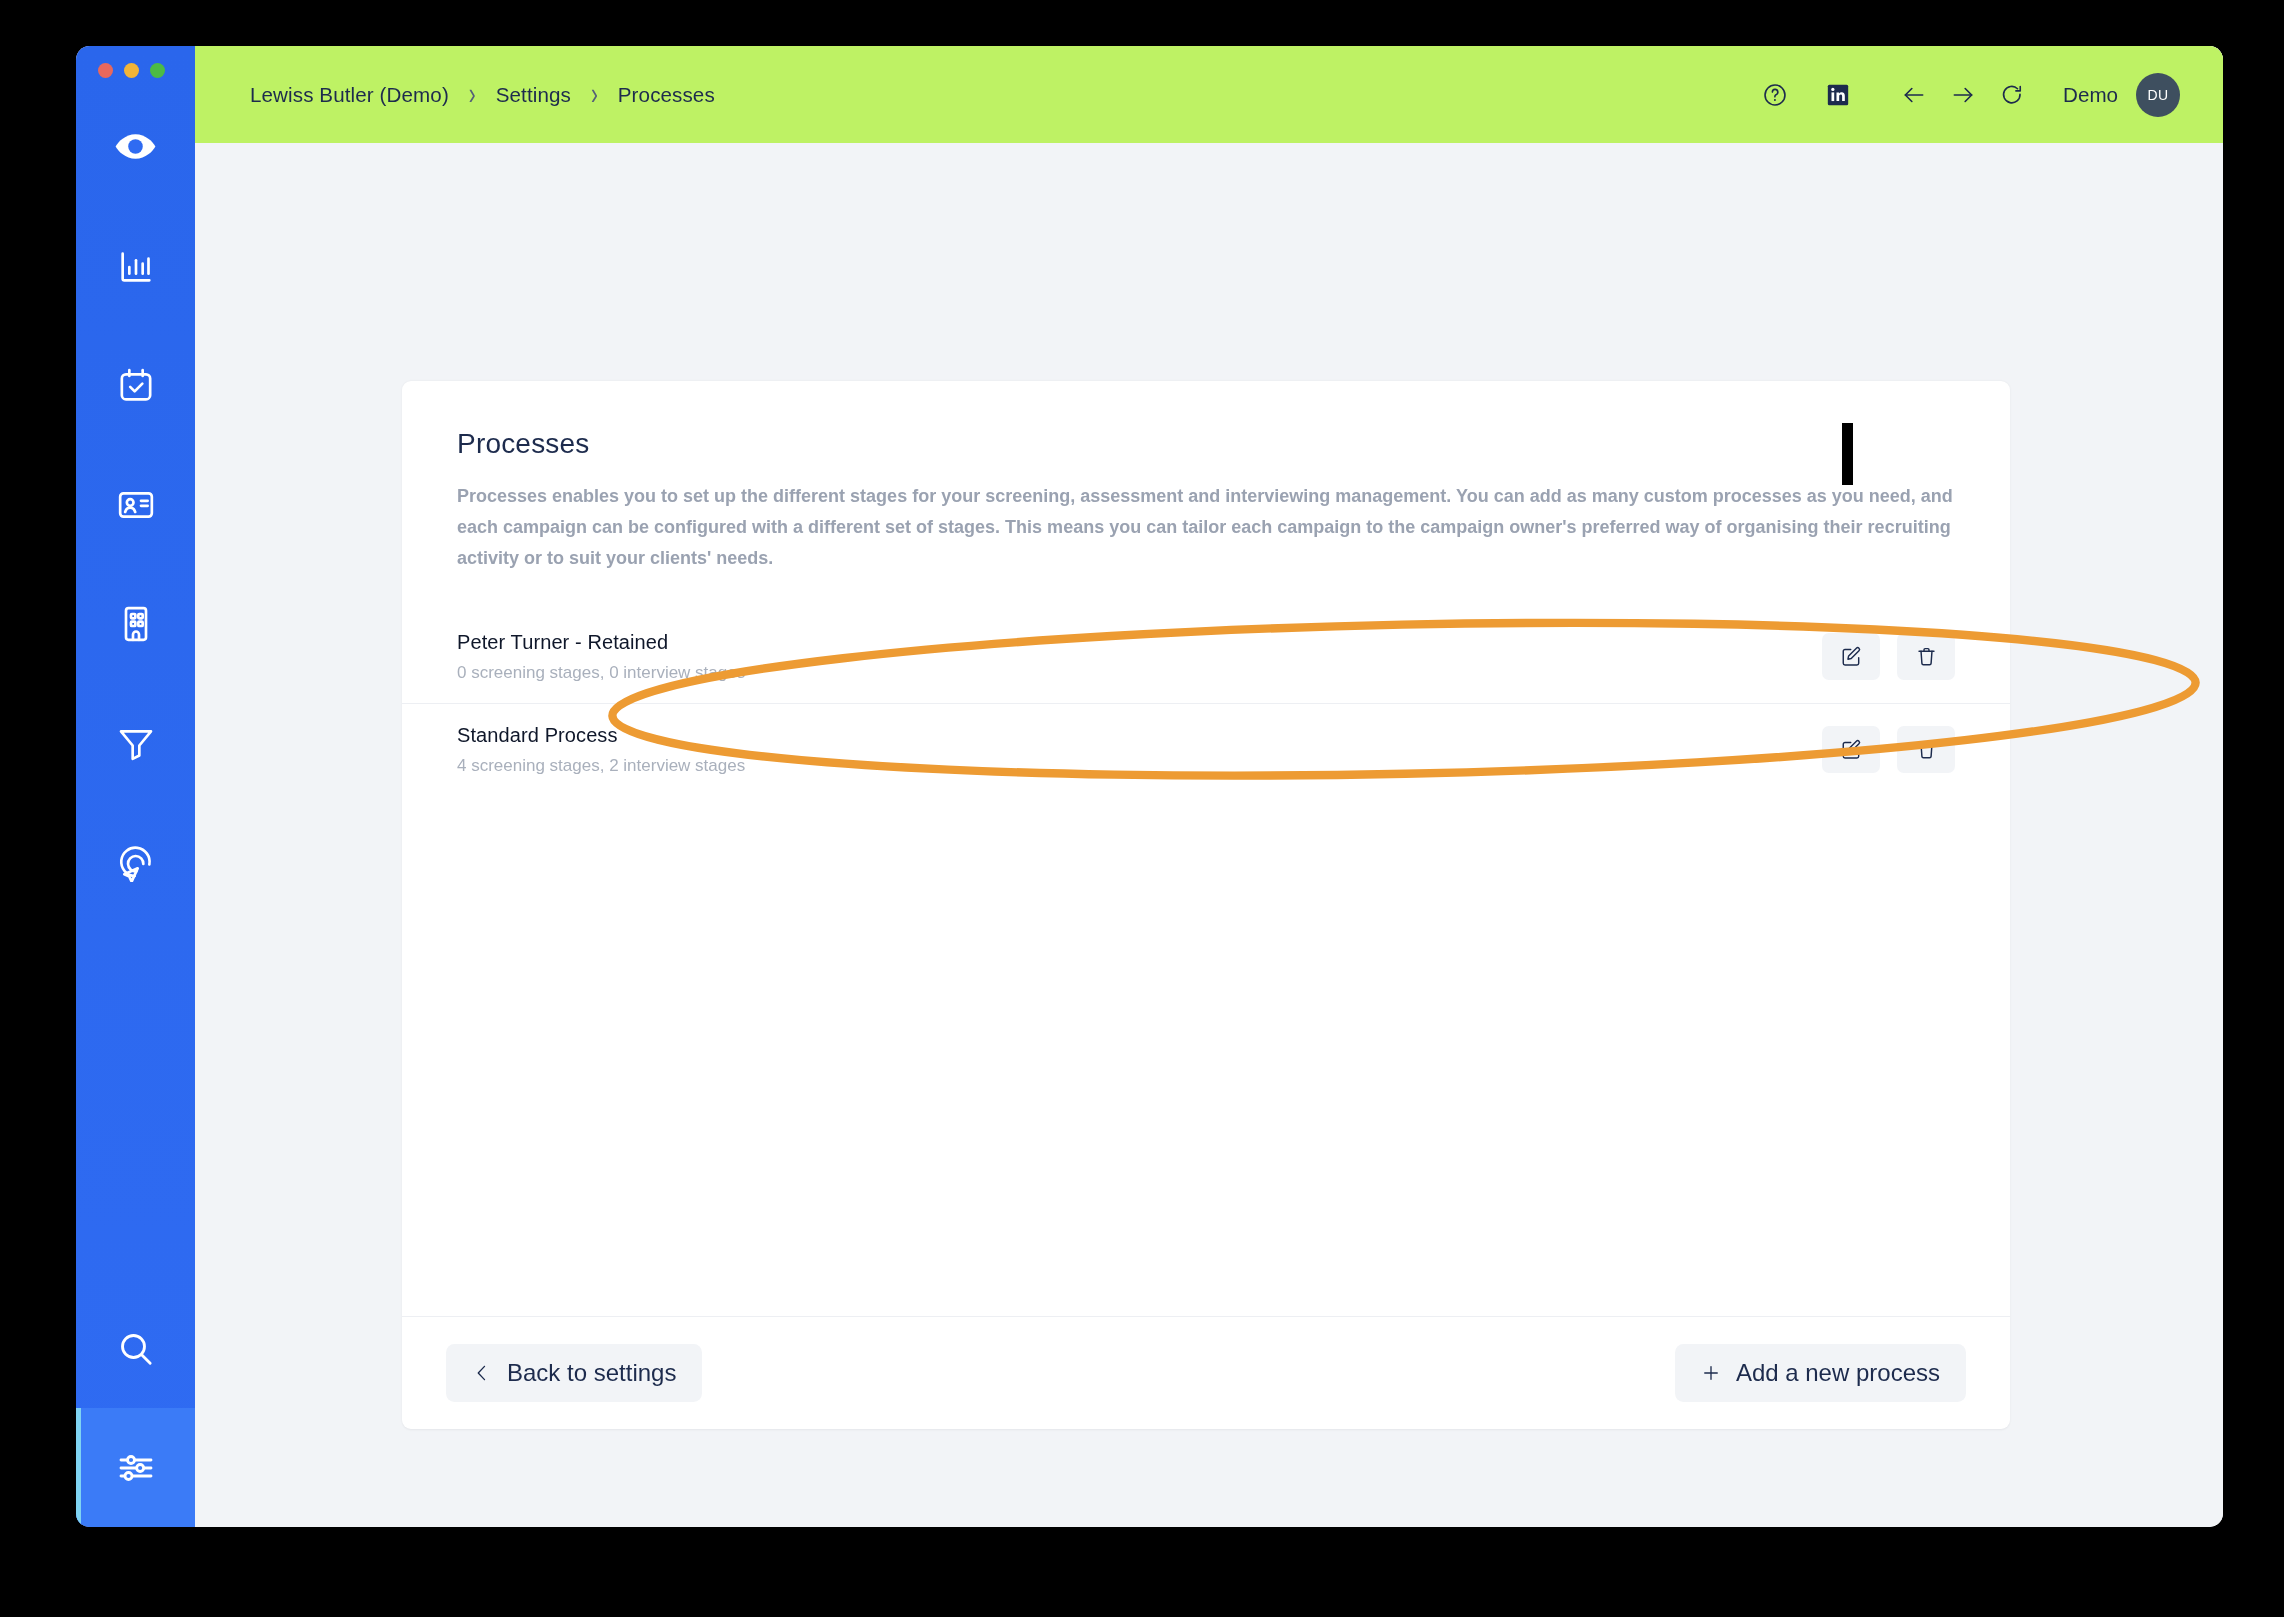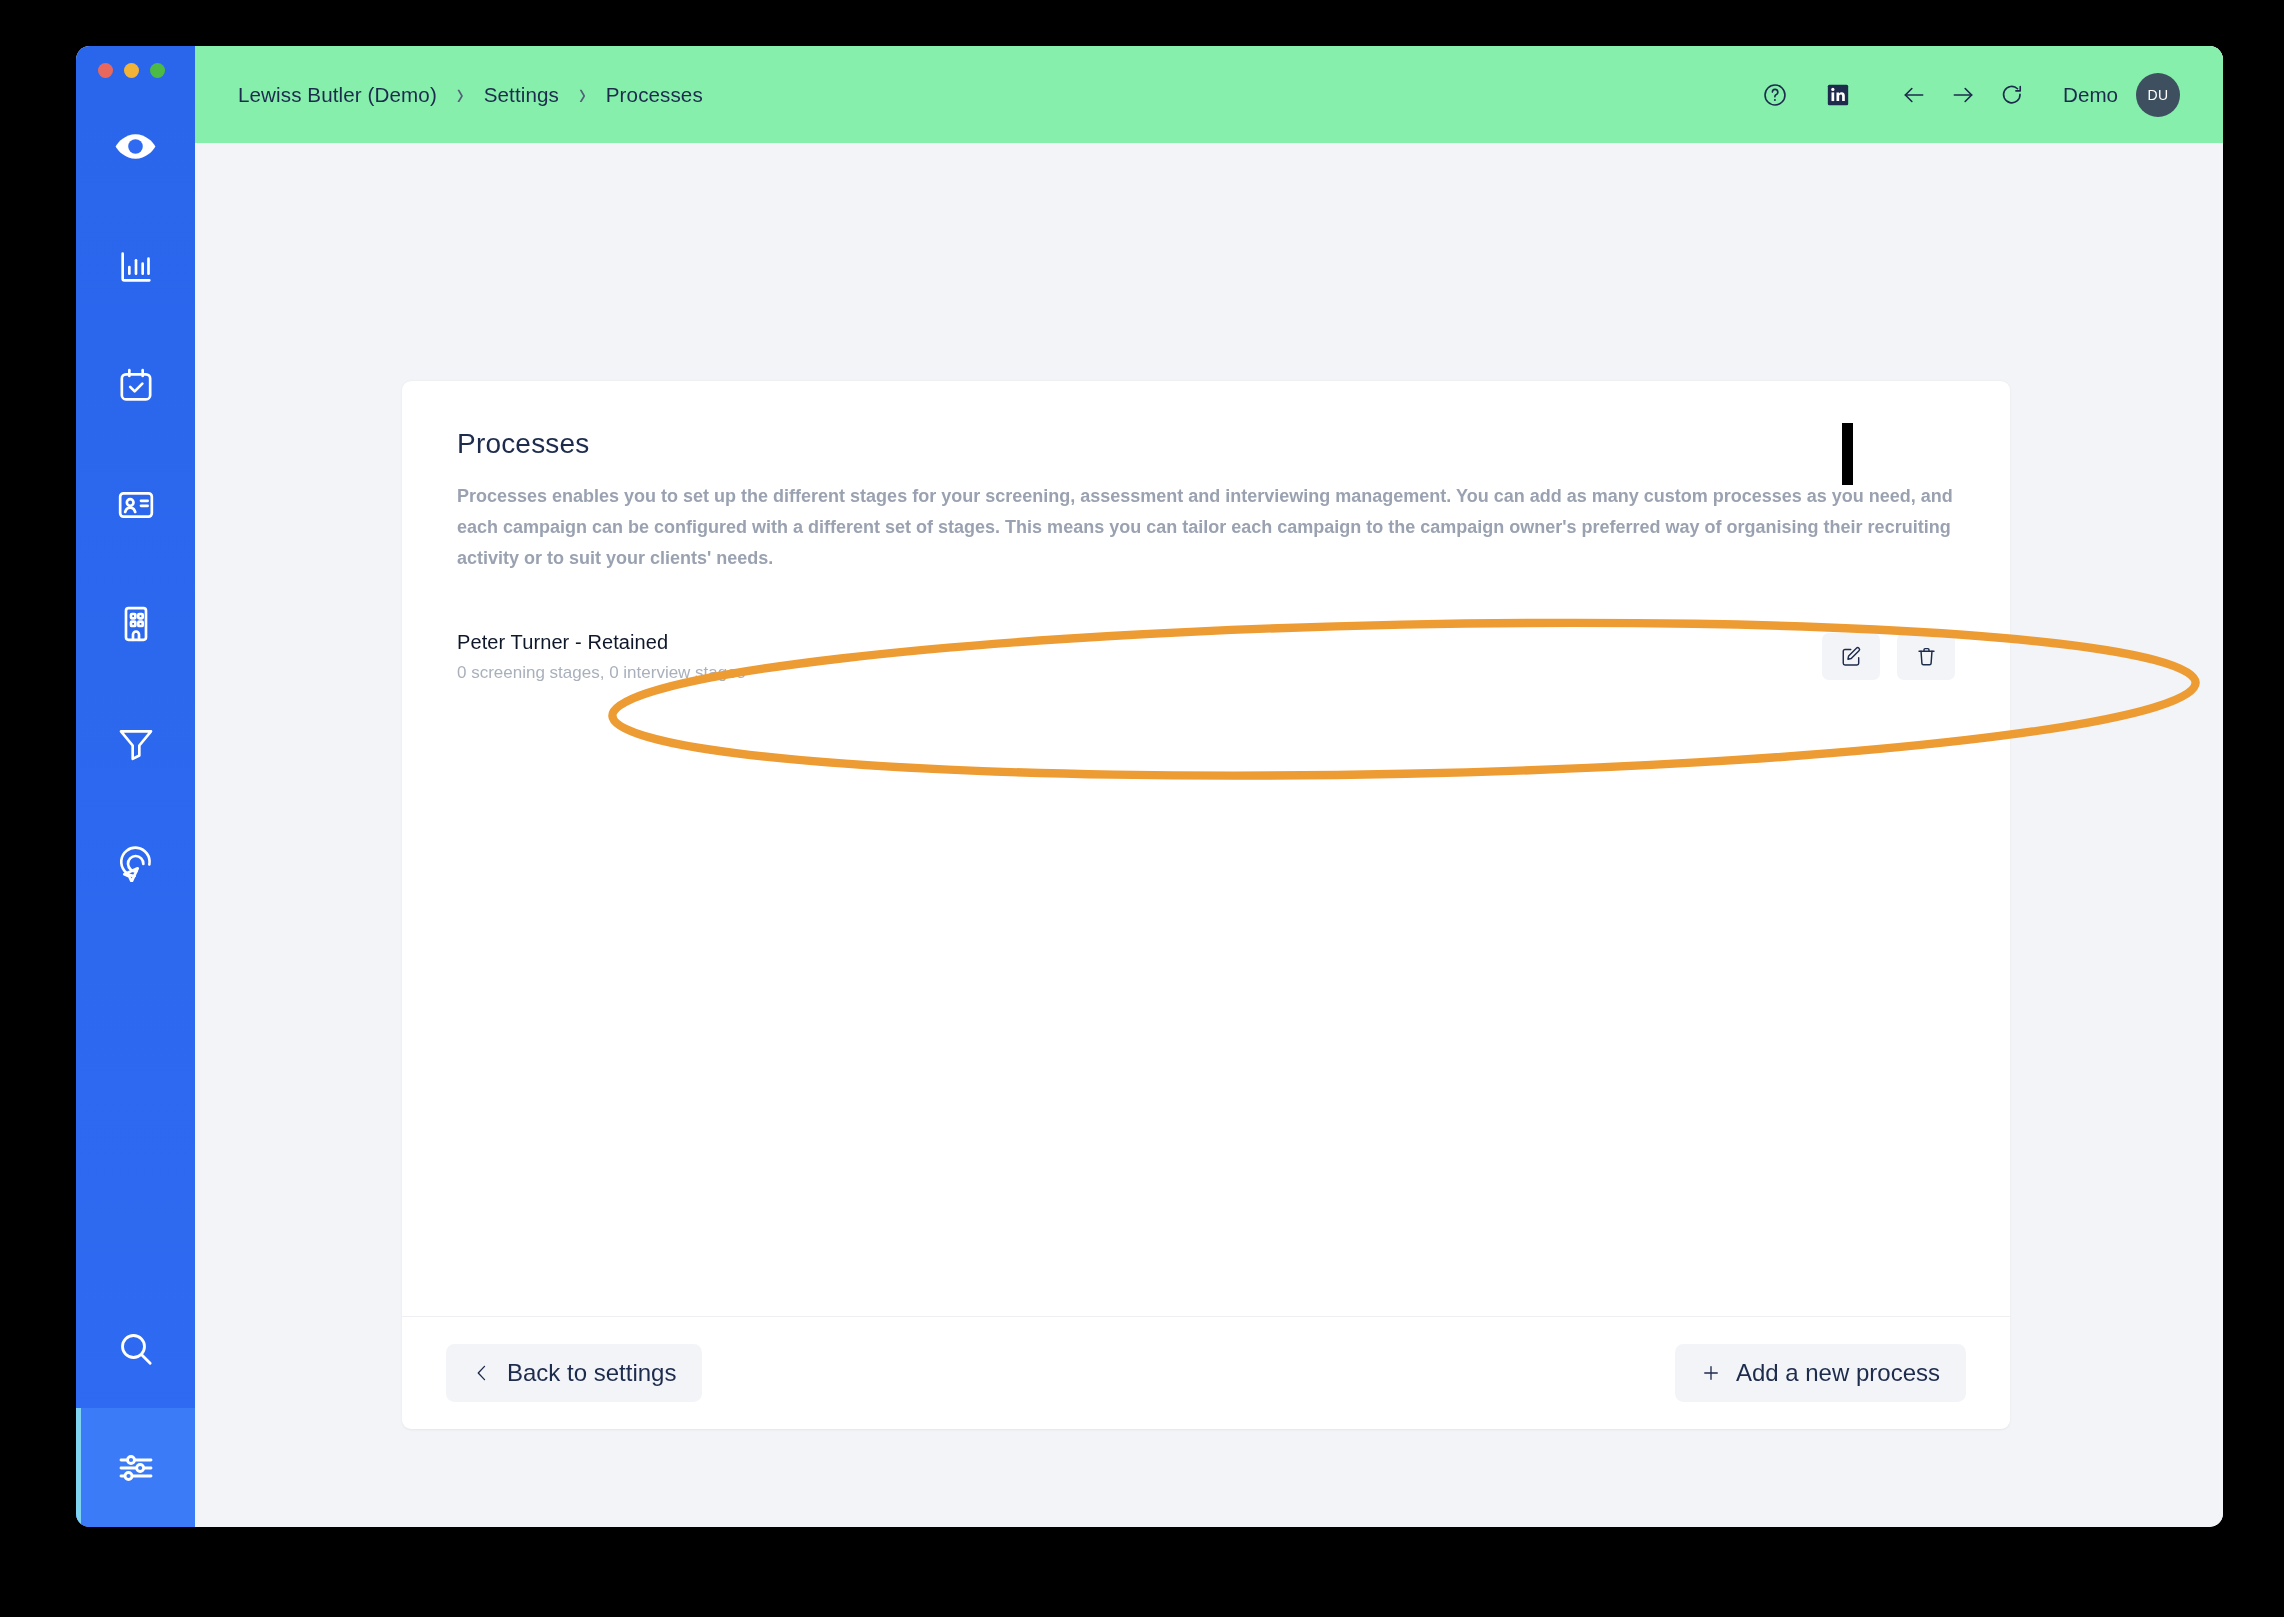--- a/index.html
+++ b/index.html
@@ -70,22 +70,22 @@
     display: flex; flex-direction: column;
     background: #F2F4F7;
     min-width: 0;
   }
 
   
   #app-header {
     height: 97px;
     flex: 0 0 97px;
     display: flex; align-items: center;
-    padding: 0 43px 0 43px;
-    background: #86efac;
+    padding: 0 43px 0 55px;
+    background: #bef264;
   }
   #breadcrumb { display: flex; align-items: center; gap: 20px; }
   .crumb {
     font-size: 20.6px; color: #1D2B4D; letter-spacing: 0.1px; white-space: nowrap;
   }
   .crumb.link { cursor: pointer; }
   .crumb-sep {
     color: #546078; font-size: 20.6px; line-height: 1;
     display: inline-block; transform: scaleY(1.5);
   }
@@ -396,20 +396,41 @@
               <div class="icon-btn">
                 <svg viewBox="0 0 24 24" fill="none" stroke="#1D2B4D" stroke-width="1.5" stroke-linecap="round" stroke-linejoin="round">
                   <path d="M4.2 6.6h15.6"></path>
                   <path d="M9.4 6.6V4.9a1.1 1.1 0 0 1 1.1-1.1h3a1.1 1.1 0 0 1 1.1 1.1v1.7"></path>
                   <path d="M6.3 6.6l.9 12.6a1.6 1.6 0 0 0 1.6 1.5h6.4a1.6 1.6 0 0 0 1.6-1.5l.9-12.6"></path>
                 </svg>
               </div>
             </div>
           </div>
 
+          <div class="process-row">
+            <div class="row-main">
+              <div class="row-title">Standard Process</div>
+              <div class="row-sub">4 screening stages, 2 interview stages</div>
+            </div>
+            <div class="row-actions">
+              <div class="icon-btn">
+                <svg viewBox="0 0 24 24" fill="none" stroke="#1D2B4D" stroke-width="1.5" stroke-linecap="round" stroke-linejoin="round">
+                  <path d="M19.5 13.2V19a1.8 1.8 0 0 1-1.8 1.8H5.2A1.8 1.8 0 0 1 3.4 19V6.5a1.8 1.8 0 0 1 1.8-1.8h6"></path>
+                  <path d="M17.1 3.3a1.9 1.9 0 0 1 2.7 2.7l-8.1 8.1-3.4.7.7-3.4z"></path>
+                </svg>
+              </div>
+              <div class="icon-btn">
+                <svg viewBox="0 0 24 24" fill="none" stroke="#1D2B4D" stroke-width="1.5" stroke-linecap="round" stroke-linejoin="round">
+                  <path d="M4.2 6.6h15.6"></path>
+                  <path d="M9.4 6.6V4.9a1.1 1.1 0 0 1 1.1-1.1h3a1.1 1.1 0 0 1 1.1 1.1v1.7"></path>
+                  <path d="M6.3 6.6l.9 12.6a1.6 1.6 0 0 0 1.6 1.5h6.4a1.6 1.6 0 0 0 1.6-1.5l.9-12.6"></path>
+                </svg>
+              </div>
+            </div>
+          </div>
         </div>
 
         <div class="card-footer">
           <button class="footer-btn">
             <svg viewBox="0 0 24 24" fill="none" stroke="#1D2B4D" stroke-width="1.6" stroke-linecap="round" stroke-linejoin="round">
               <polyline points="15,4 7.5,12 15,20"></polyline>
             </svg>
             <span>Back to settings</span>
           </button>
 

